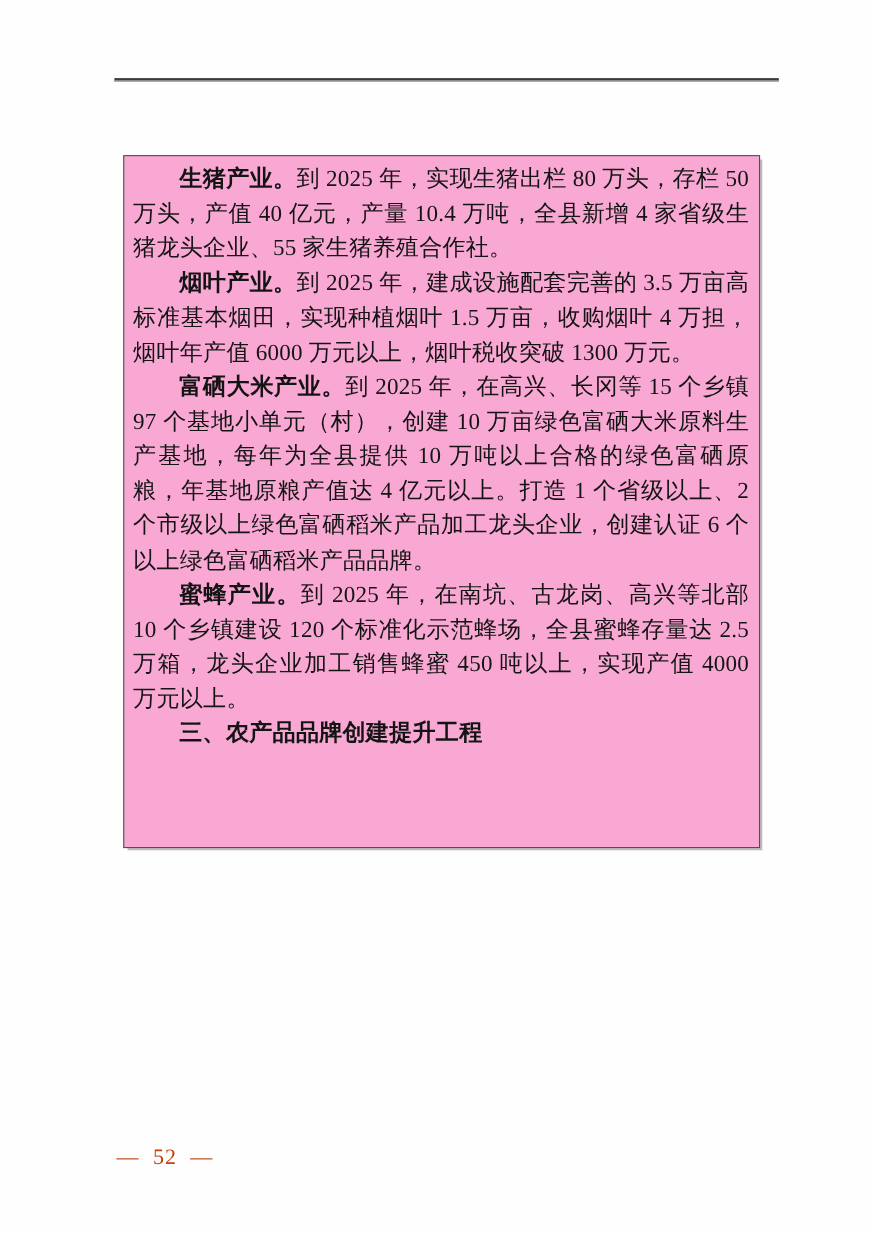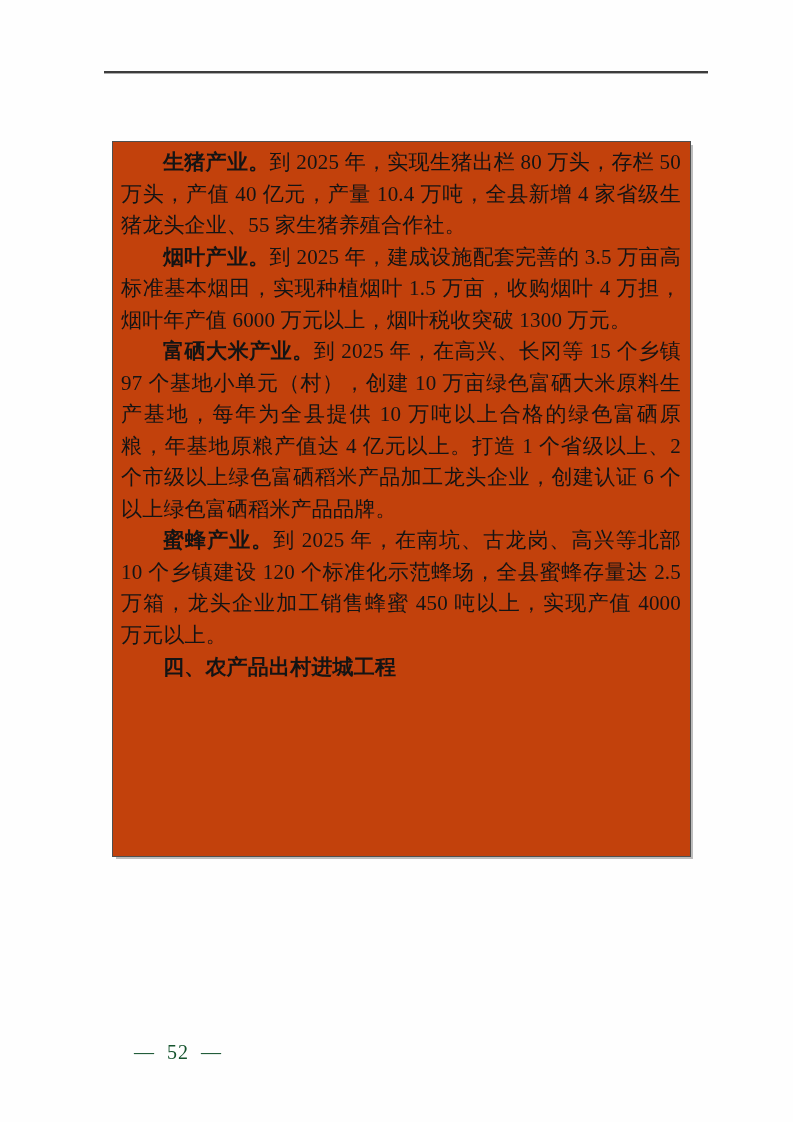--- a/index.html
+++ b/index.html
@@ -23,25 +23,25 @@
     width: 604px;
     height: 2px;
     background: #3c3c3c;
     border-bottom: 1px solid #ababab;
   }
   .doc-box {
     position: absolute;
     left: 112px;
     top: 141px;
     width: 579px;
-    height: 716px;
+    height: 630px;
     box-sizing: border-box;
     border: 1px solid #4f4f4f;
     box-shadow: 3px 3px 0 -1px #bdbdbd;
-    background: #c2410c;
+    background: #f9a8d4;
     padding: 5px 9px 0 8px;
   }
   .para, .sec-heading {
     margin: 0;
     font-size: 21px;
     line-height: 31.5px;
     text-indent: 2em;
     text-align: justify;
     text-justify: inter-character;
     letter-spacing: 0.2px;
@@ -55,23 +55,22 @@
     font-family: "Liberation Sans", "DejaVu Sans", sans-serif;
     text-align: left;
   }
   .page-number {
     position: absolute;
     left: 106px;
     top: 1041px;
     font-size: 20px;
     letter-spacing: 1px;
     word-spacing: 6px;
-    color: #14532d;
+    color: #c2410c;
     font-family: "Liberation Serif", "DejaVu Serif", serif;
-    margin-left: 28px;
   }
 </style>
 </head>
 <body>
 
 <div class="page">
 
   <div class="header-rule"></div>
 
   <div class="doc-box">
@@ -79,21 +78,21 @@
     <p class="para"><b class="lead">生猪产业。</b><span>到 2025 年，实现生猪出栏 80 万头，存栏 50 万头，产值 40 亿元，产量 10.4 万吨，全县新增 4 家省级生猪龙头企业、55 家生猪养殖合作社。</span></p>
 
 
 
     <p class="para"><b class="lead">烟叶产业。</b><span>到 2025 年，建成设施配套完善的 3.5 万亩高标准基本烟田，实现种植烟叶 1.5 万亩，收购烟叶 4 万担，烟叶年产值 6000 万元以上，烟叶税收突破 1300 万元。</span></p>
 
     <p class="para"><b class="lead">富硒大米产业。</b><span>到 2025 年，在高兴、长冈等 15 个乡镇 97 个基地小单元（村），创建 10 万亩绿色富硒大米原料生产基地，每年为全县提供 10 万吨以上合格的绿色富硒原粮，年基地原粮产值达 4 亿元以上。打造 1 个省级以上、2 个市级以上绿色富硒稻米产品加工龙头企业，创建认证 6 个以上绿色富硒稻米产品品牌。</span></p>
 
     <p class="para"><b class="lead">蜜蜂产业。</b><span>到 2025 年，在南坑、古龙岗、高兴等北部 10 个乡镇建设 120 个标准化示范蜂场，全县蜜蜂存量达 2.5 万箱，龙头企业加工销售蜂蜜 450 吨以上，实现产值 4000 万元以上。</span></p>
 
+    <p class="sec-heading">三、农产品品牌创建提升工程</p>
 
 
-    <p class="sec-heading">四、农产品出村进城工程</p>
 
   </div>
 
   <div class="page-number">— 52 —</div>
 
 </div>
 
 </body></html>

